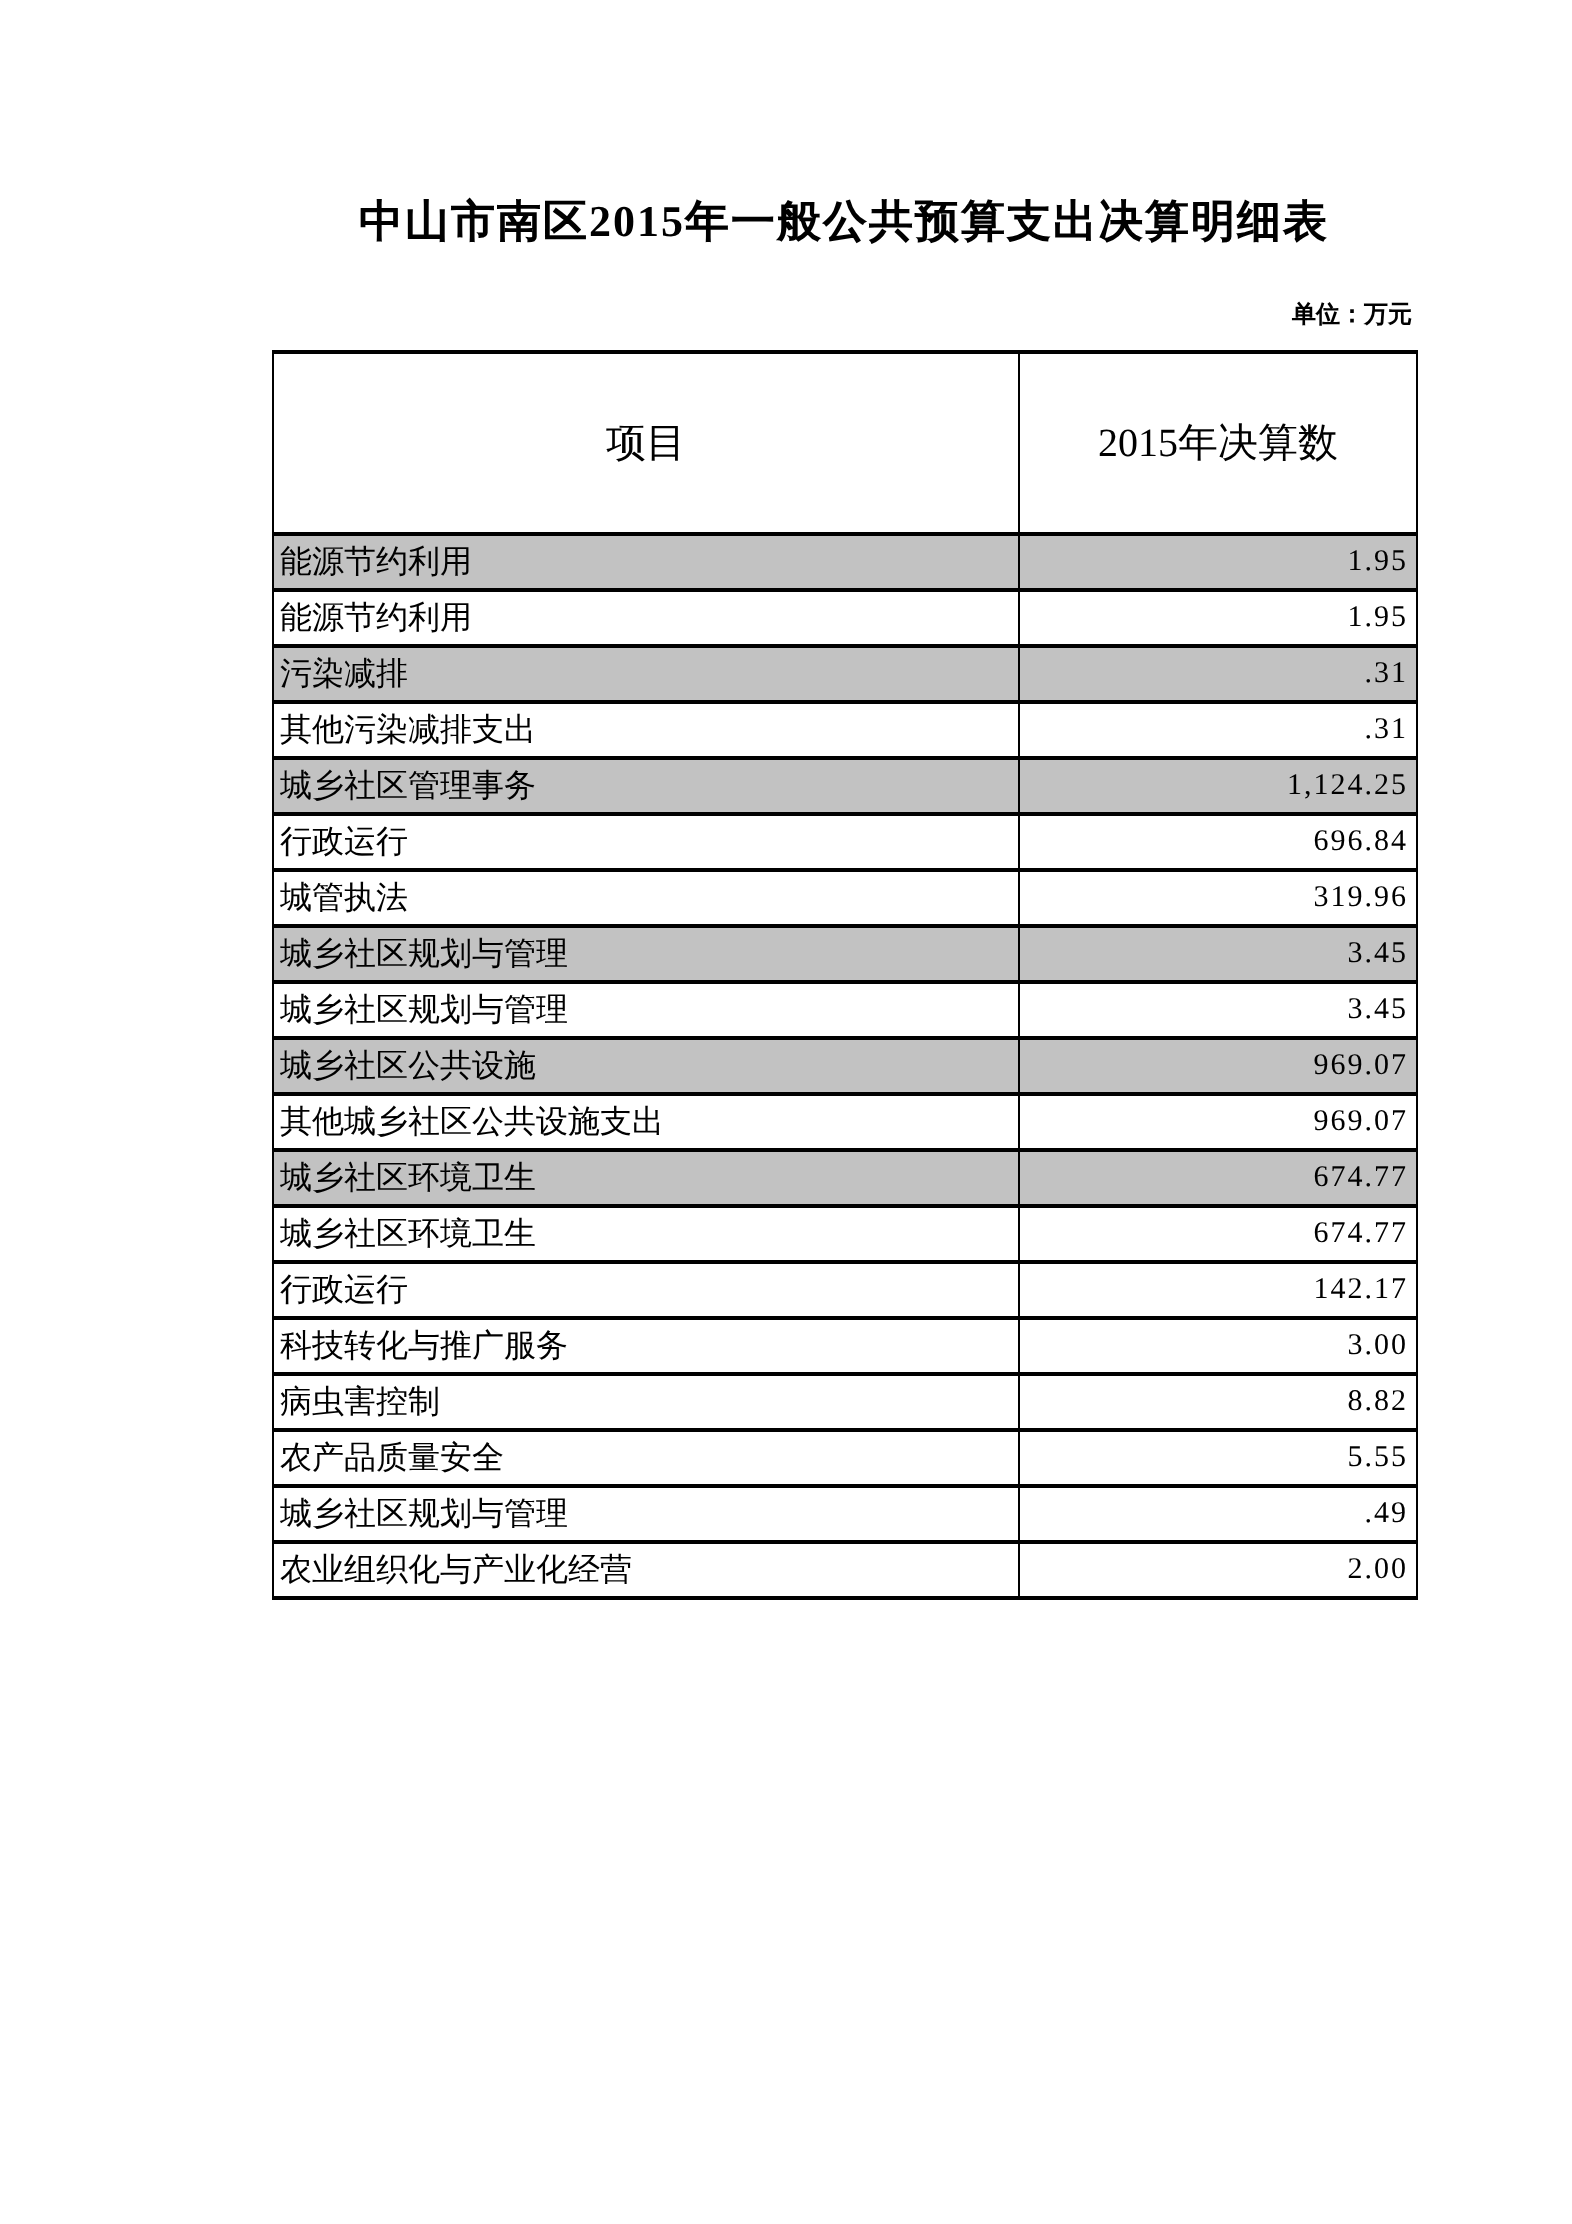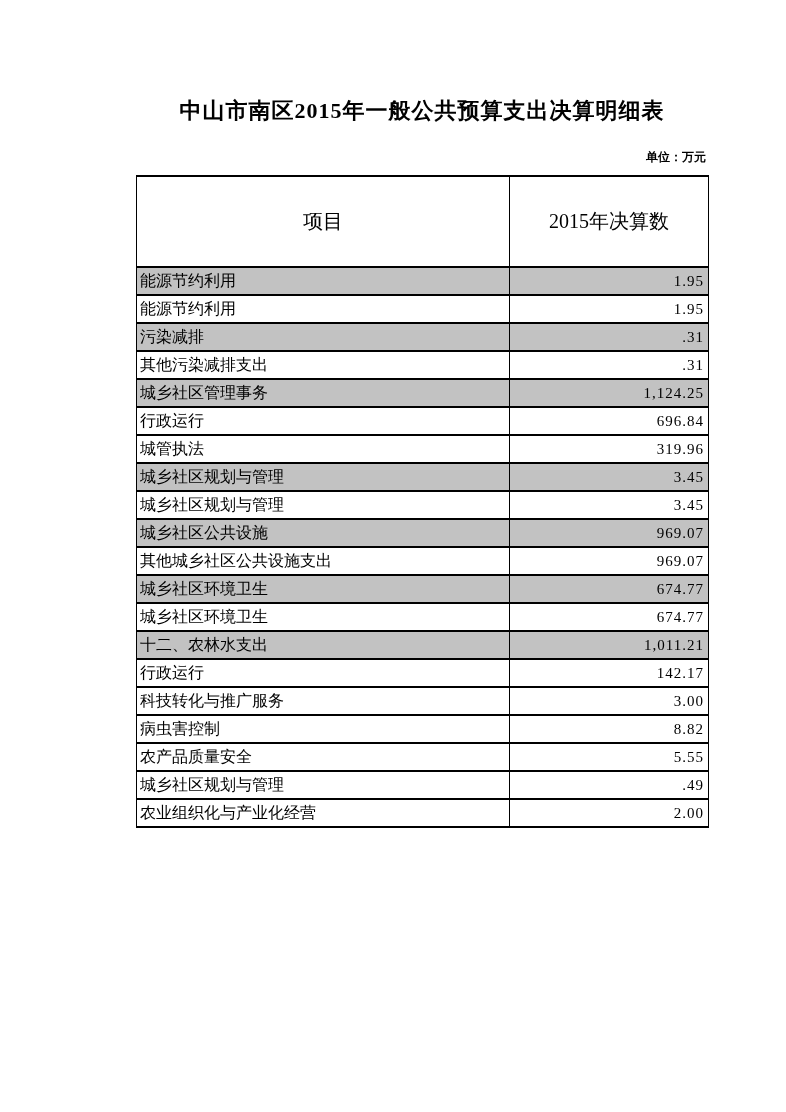--- a/index.html
+++ b/index.html
@@ -132,24 +132,20 @@
           <td class="cell value">969.07</td>
         </tr>
         <tr class="hl">
           <td class="cell item">城乡社区环境卫生</td>
           <td class="cell value">674.77</td>
         </tr>
         <tr>
           <td class="cell item">城乡社区环境卫生</td>
           <td class="cell value">674.77</td>
         </tr>
-        <tr class="hl">
-          <td class="cell item">十二、农林水支出</td>
-          <td class="cell value">1,011.21</td>
-        </tr>
         <tr>
           <td class="cell item">行政运行</td>
           <td class="cell value">142.17</td>
         </tr>
         <tr>
           <td class="cell item">科技转化与推广服务</td>
           <td class="cell value">3.00</td>
         </tr>
         <tr>
           <td class="cell item">病虫害控制</td>

